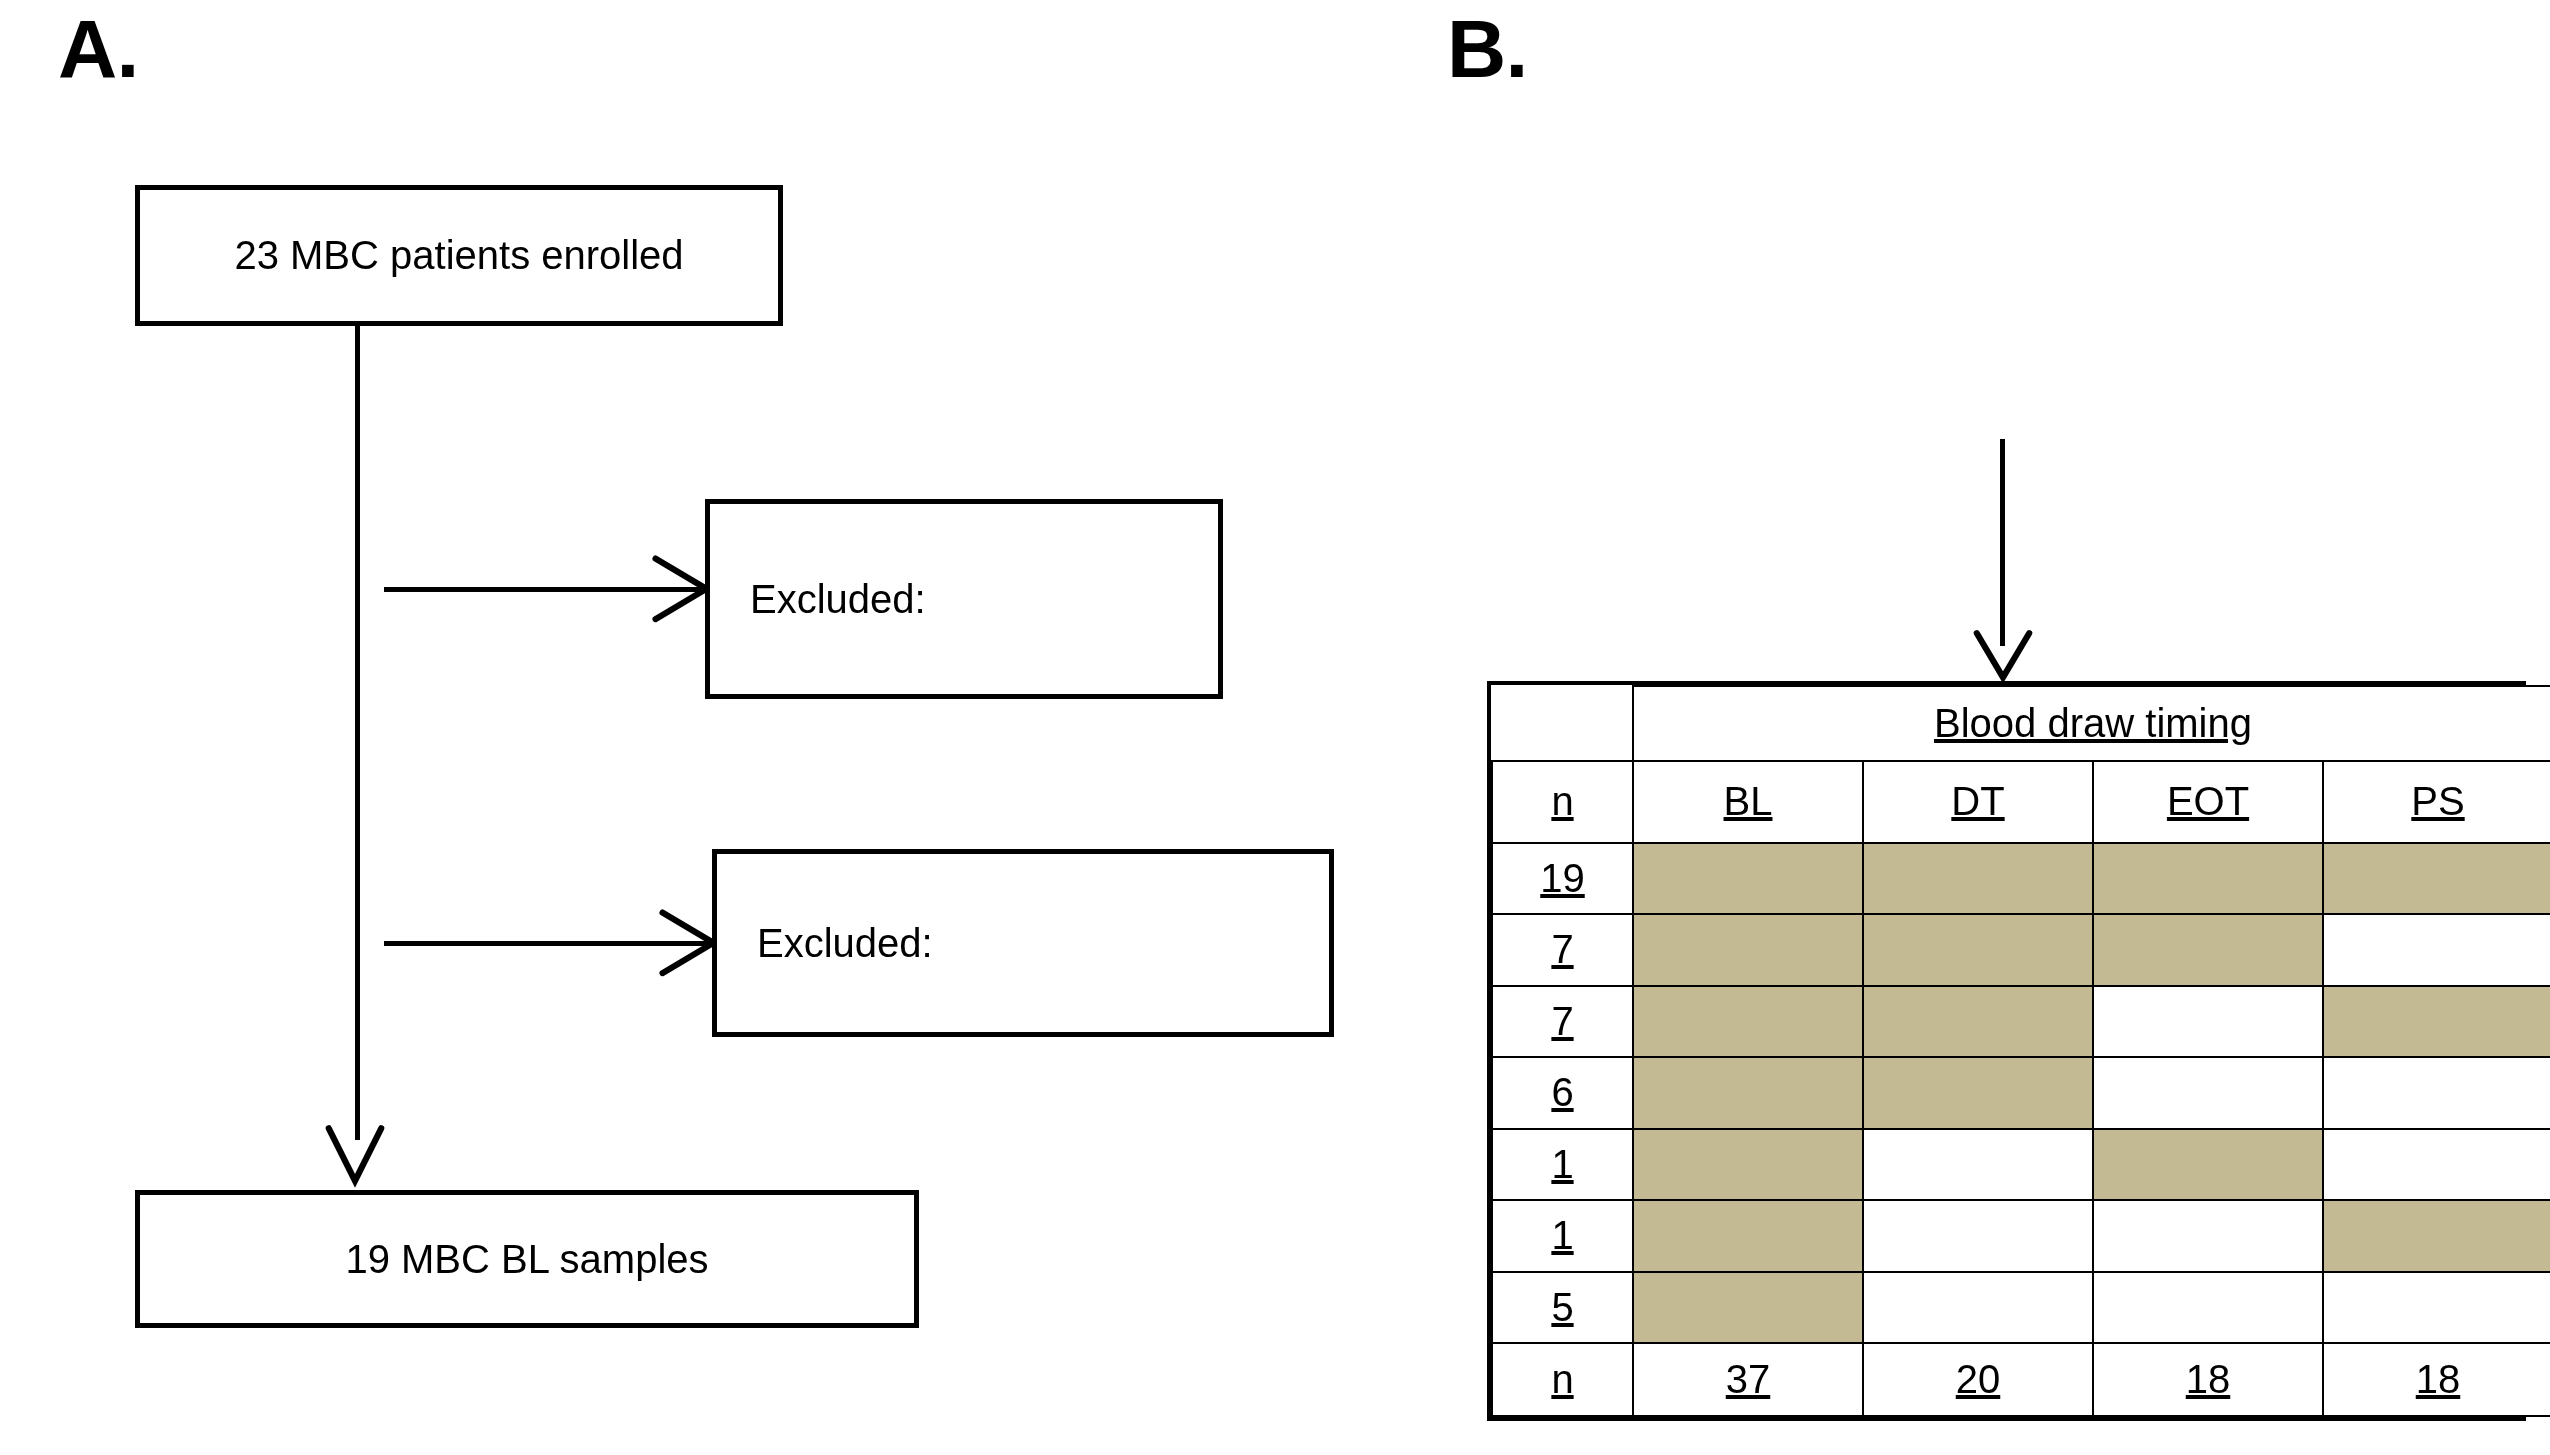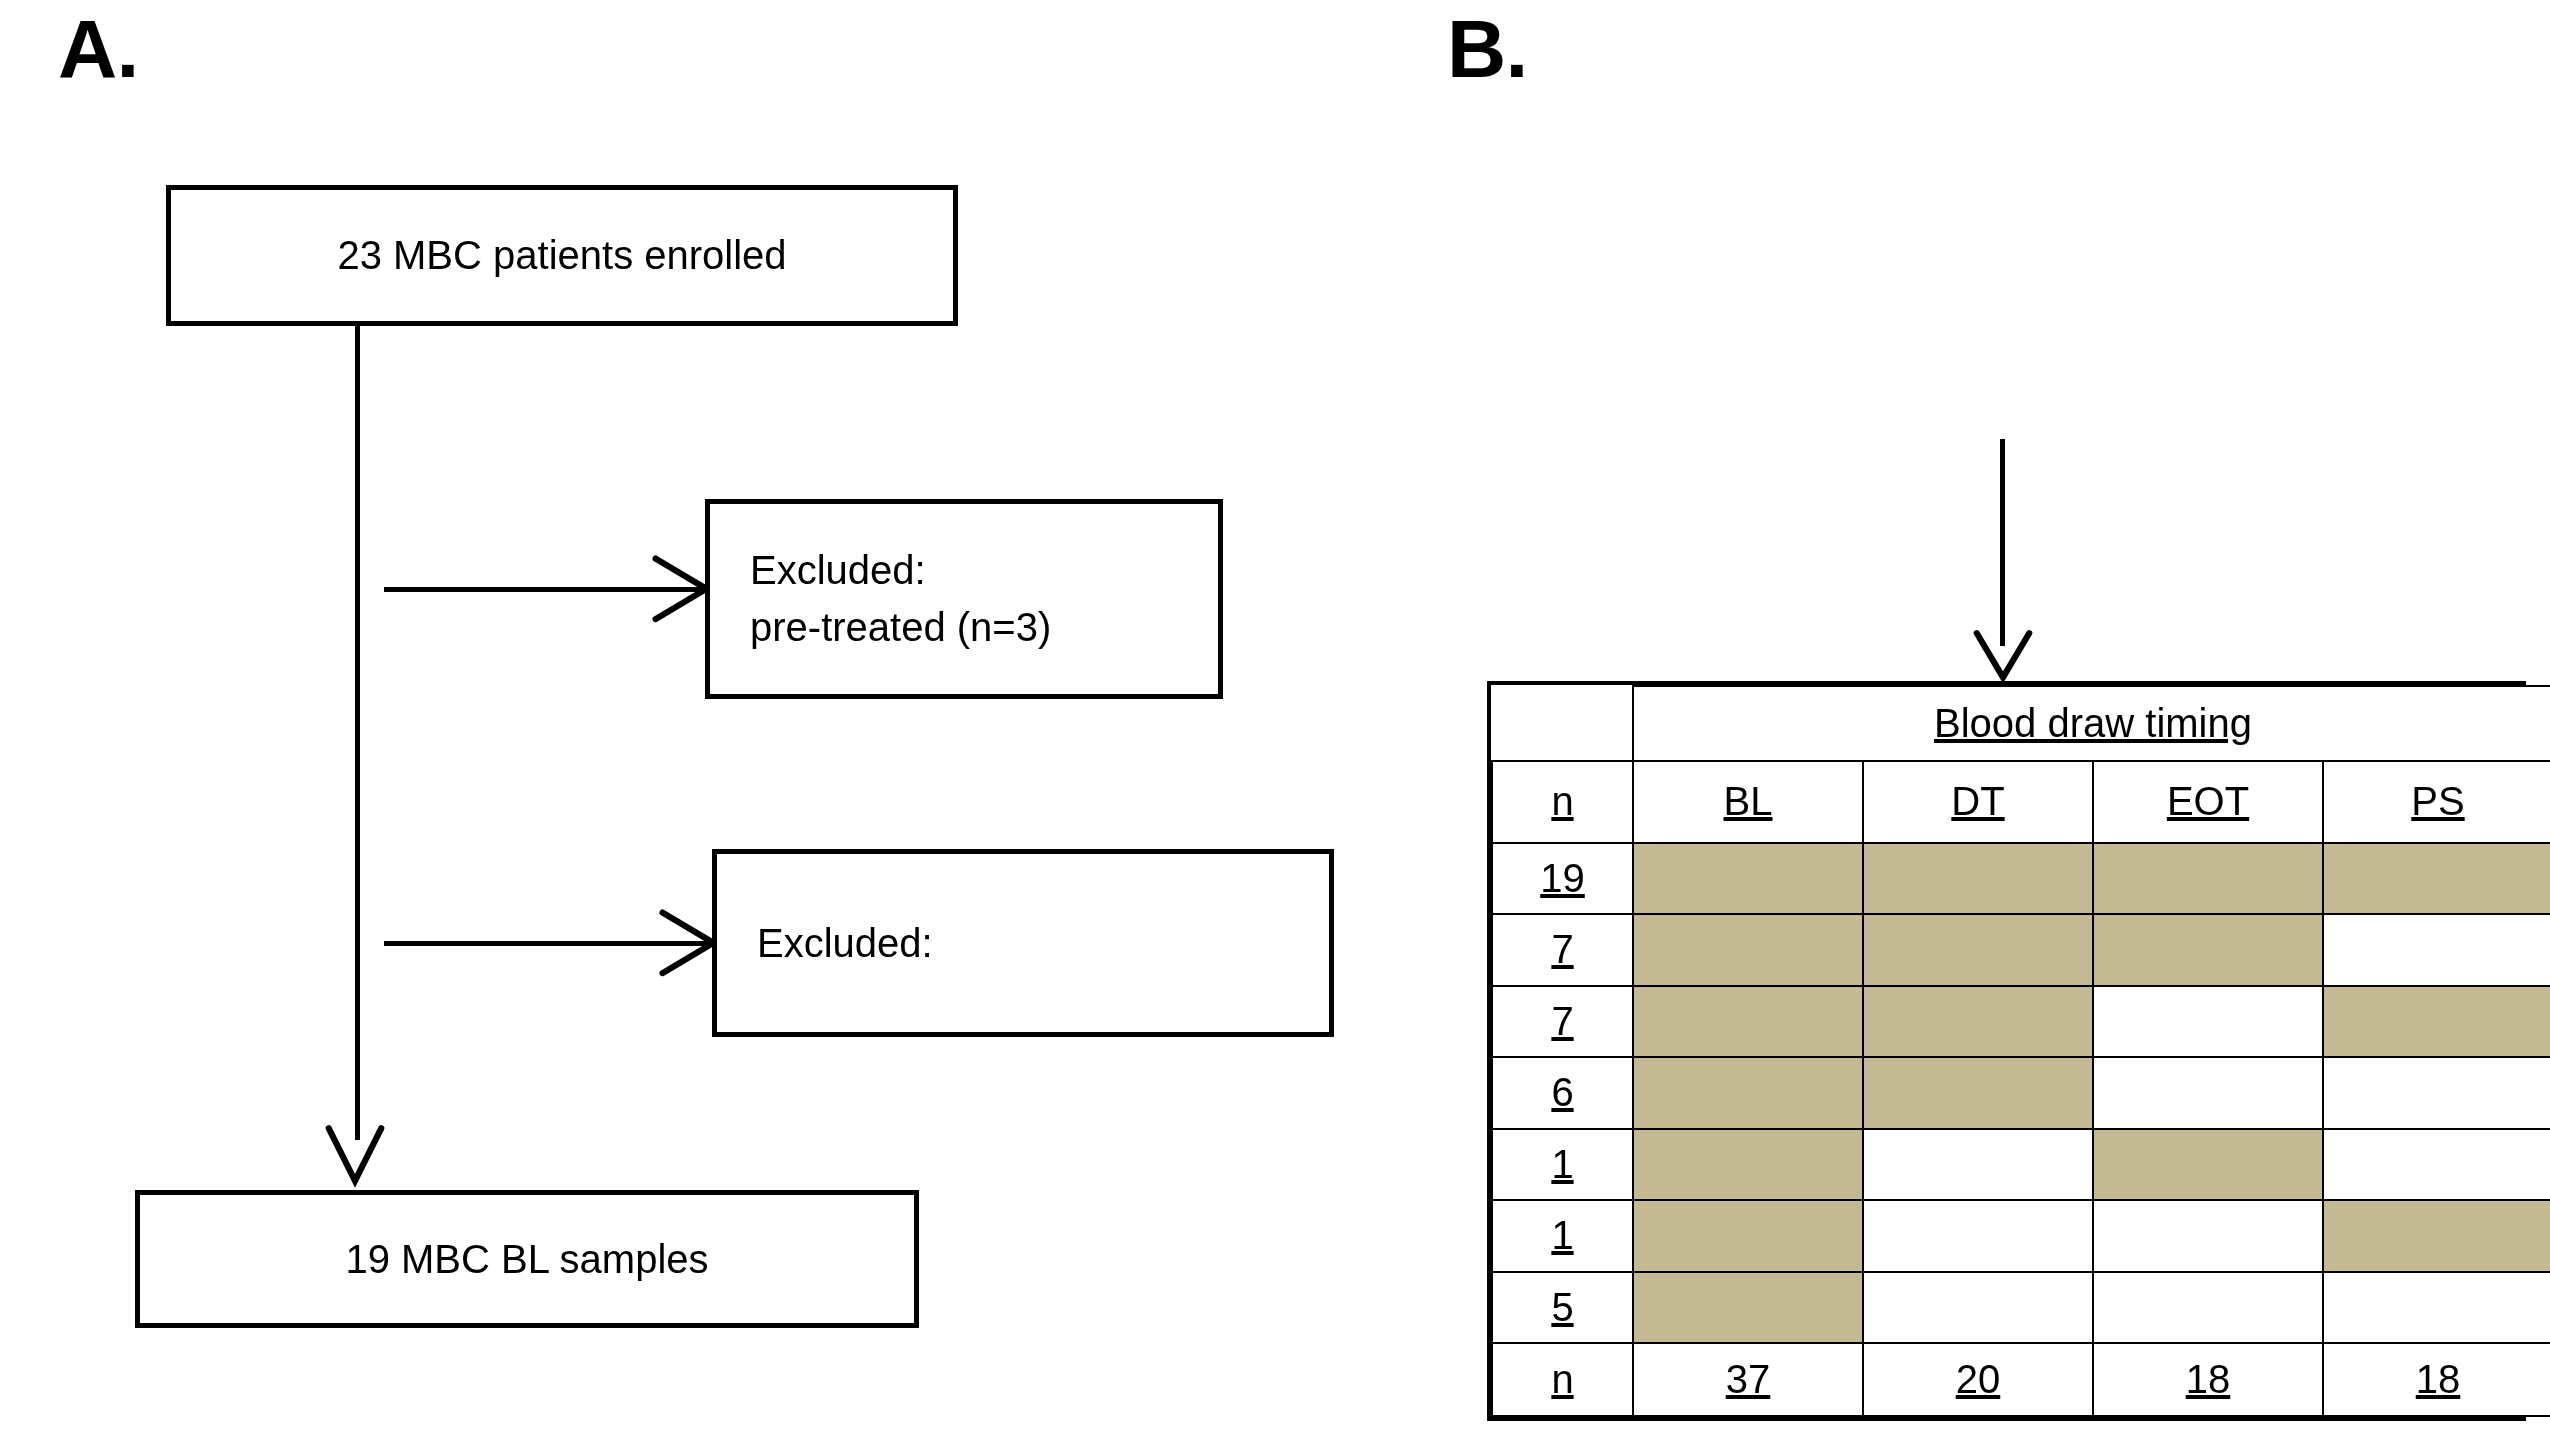--- a/index.html
+++ b/index.html
@@ -96,38 +96,37 @@
   table.bdt tr.r-data  { height: 63px; }
   table.bdt tr.r-tot   { height: 64px; }
 </style>
 </head>
 <body>
 
 <div id="canvas">
 
   <div class="panel-letter" style="left:58px; top:8.3px;">A.</div>
 
-  <div class="flowbox" style="left:135px; top:185px; width:792px; height:141px;margin-left:31px;">
+  <div class="flowbox" style="left:135px; top:185px; width:648px; height:141px;">
     <span class="line">23 MBC patients enrolled</span>
   </div>
 
   <div class="vline" style="left:355px; top:326px; height:814px;"></div>
 
   <svg class="arrow-svg" style="left:306px; top:1120px;" width="98" height="76" viewBox="0 0 142 110">
     <path d="M 33 12 L 71 88 L 109 12" fill="none" stroke="#000" stroke-width="9" stroke-linecap="round" stroke-linejoin="miter"></path>
   </svg>
 
   <div class="hline" style="left:384px; top:587px; width:321px;"></div>
   <svg class="arrow-svg" style="left:643px; top:549px;" width="76" height="79" viewBox="0 0 110 115">
     <path d="M 18 14 L 92 58 L 18 102" fill="none" stroke="#000" stroke-width="9" stroke-linecap="round" stroke-linejoin="miter"></path>
   </svg>
 
   <div class="flowbox align-left" style="left:705px; top:499px; width:518px; height:200px;">
     <span class="line">Excluded:</span>
-    <span class="line">pre-treated (n=3)</span>
   </div>
 
   <div class="hline" style="left:384px; top:941px; width:328px;"></div>
   <svg class="arrow-svg" style="left:650px; top:903px;" width="76" height="79" viewBox="0 0 110 115">
     <path d="M 18 14 L 92 58 L 18 102" fill="none" stroke="#000" stroke-width="9" stroke-linecap="round" stroke-linejoin="miter"></path>
   </svg>
 
   <div class="flowbox align-left" style="left:712px; top:849px; width:622px; height:188px;">
     <span class="line">Excluded:</span>
   </div>

